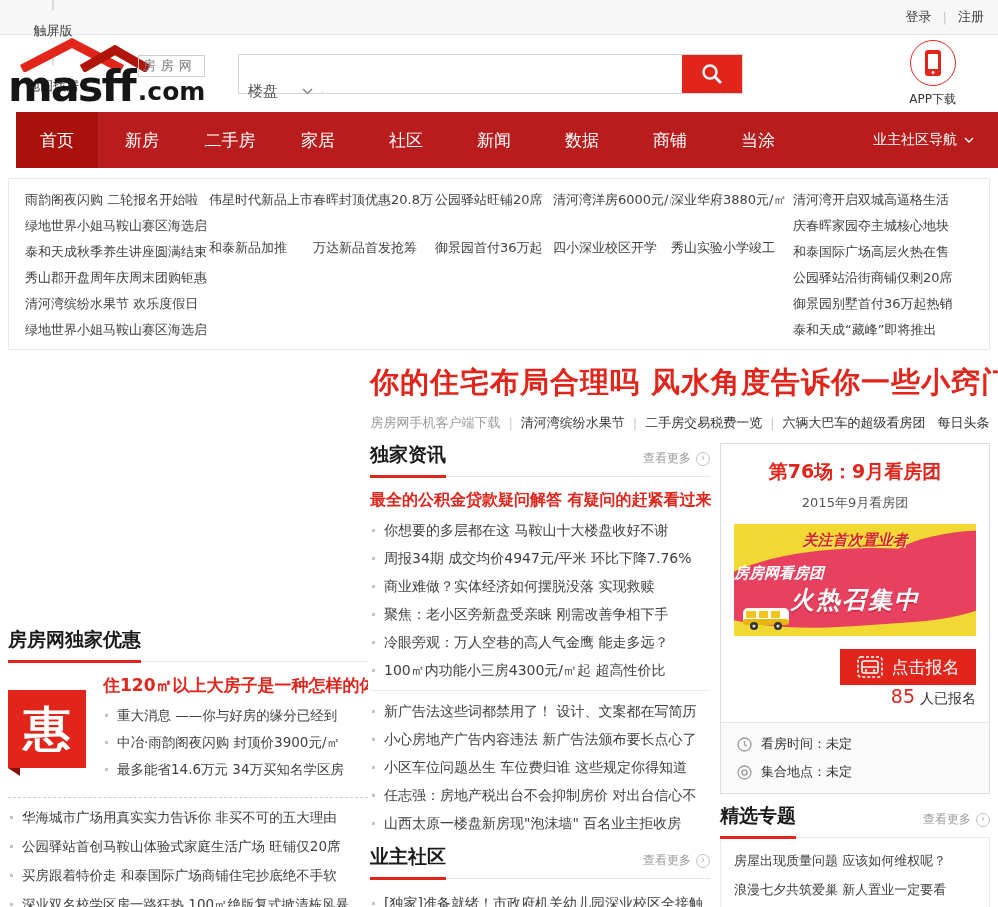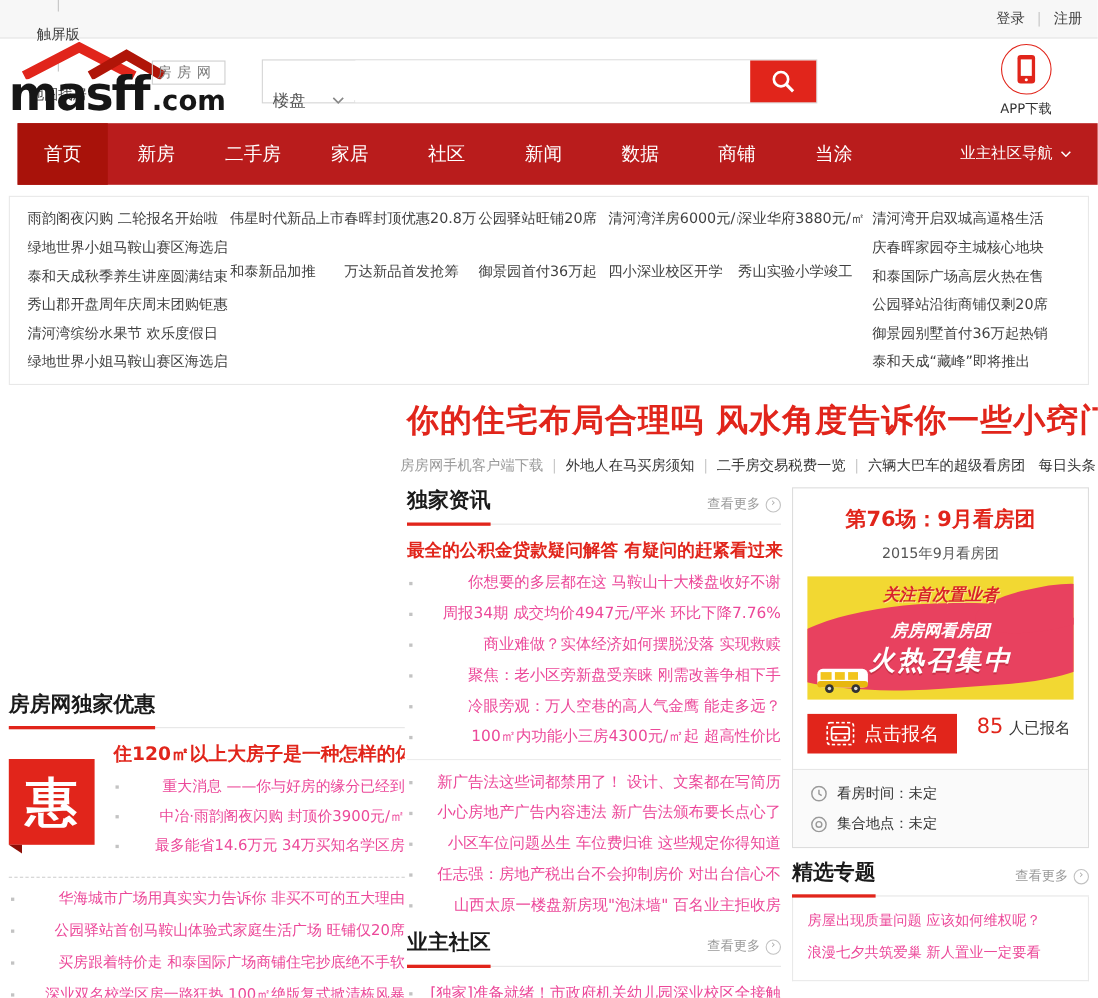--- a/index.html
+++ b/index.html
@@ -67,22 +67,22 @@
 
   
   .sec-head { border-bottom: 1px solid #e6e6e6; display: flex; align-items: flex-end; justify-content: space-between; height: 34px; }
   .sec-title { font-size: 19px; font-weight: bold; color: #1a1a1a; border-bottom: 3px solid #e1251b;
     padding-bottom: 7px; margin-bottom: -2px; white-space: nowrap; }
   .sec-more { font-size: 12px; color: #999; display: flex; align-items: center; gap: 5px; padding-bottom: 9px; cursor: pointer; }
   .circ { width: 14px; height: 14px; border: 1px solid #c2c2c2; border-radius: 50%; display: inline-flex;
     align-items: center; justify-content: center; font-size: 10px; color: #aaa; line-height: 1; padding-bottom: 1px; }
 
   .red-head { color: #e1251b; font-weight: bold; font-size: 16px; margin: 13px 0 5px; white-space: nowrap; cursor: pointer; }
-  .li { line-height: 28px; height: 28px; font-size: 14px; color: #ec4899; white-space: nowrap; overflow: hidden;
-    display: flex; align-items: center; cursor: pointer; justify-content: space-between; }
+  .li { line-height: 28px; height: 28px; font-size: 14px; color: #404040; white-space: nowrap; overflow: hidden;
+    display: flex; align-items: center; cursor: pointer; }
   .blt { width: 3px; height: 3px; background: #c3c3c3; margin: 0 9px 0 2px; flex: none; }
   .group-divider { border-top: 1px solid #ececec; margin: 6px 0; }
   .owner-head { margin-top: 8px; }
 
   
   .spacer { height: 278px; }
   .promo { display: flex; margin-top: 12px; }
   .badge { width: 78px; height: 78px; background: #e1251b; color: #fff; display: flex; align-items: center;
     justify-content: center; font-size: 47px; font-weight: bold; position: relative; margin-top: 16px; flex: none; cursor: pointer; }
   .badge::after { content: ""; position: absolute; left: 0; bottom: -8px; border-left: 12px solid transparent;
@@ -97,26 +97,26 @@
   .tour { border: 1px solid #ddd; }
   .tour-title { color: #e1251b; font-size: 19px; font-weight: bold; text-align: center; margin-top: 15px; }
   .tour-sub { color: #555; font-size: 13px; text-align: center; margin-top: 9px; }
   .tour-ad { margin: 12px 13px 0; height: 112px; background: #f2d832; position: relative; overflow: hidden; cursor: pointer; }
   .blob { position: absolute; left: -28px; top: 24px; width: 300px; height: 78px; background: #e8415f;
     border-radius: 62% 80% 45% 70% / 75% 90% 50% 60%; transform: rotate(-4deg); }
   .blob2 { position: absolute; right: -30px; top: 10px; width: 120px; height: 40px; background: #e8415f;
     border-radius: 50% 60% 40% 70%; transform: rotate(-12deg); }
   .ad-l1 { position: absolute; top: 7px; left: 0; right: 0; text-align: center; color: #d8232a;
     font-weight: bold; font-size: 15px; font-style: italic; text-shadow: 1px 1px 0 #fbe98a; }
-  .ad-l2 { position: absolute; top: 40px; left: 0; right: 0; text-align: center; color: #fff; font-weight: bold;
+  .ad-l2 { position: absolute; top: 40px; left: 0; right: 0; text-align: left; color: #fff; font-weight: bold;
     font-size: 15px; font-style: italic; }
   .ad-l3 { position: absolute; top: 60px; left: 0; right: 0; text-align: center; color: #fff; font-weight: bold;
     font-size: 24px; font-style: italic; text-shadow: 0 2px 0 rgba(140,20,30,.35); letter-spacing: 2px; }
   .ad-bus { position: absolute; left: 8px; bottom: 4px; }
-  .tour-cta { display: flex; align-items: flex-start; margin: 13px 13px 14px; }
+  .tour-cta { display: flex; align-items: flex-end; margin: 13px 13px 14px; flex-direction: column; }
   .cta-btn { width: 136px; height: 36px; background: #e1251b; color: #fff; font-size: 17px; border: 0;
     display: flex; align-items: center; justify-content: center; gap: 9px; cursor: pointer; flex: none; }
   .cta-count { margin-left: 18px; font-size: 14px; color: #333; display: flex; align-items: baseline; }
   .cta-num { color: #e1251b; font-size: 19px; margin-right: 5px; }
   .tour-info { background: #fafafa; border-top: 1px solid #e6e6e6; padding: 12px 16px; display: flex;
     flex-direction: column; gap: 10px; font-size: 13px; color: #333; }
   .info-row { display: flex; align-items: center; gap: 9px; }
 
   .topics { margin-top: 10px; }
   .topics-box { border: 1px solid #e9e9e9; border-top: none; padding: 8px 13px 10px; }
@@ -297,21 +297,21 @@
     </div>
   </div>
 
   <div class="col-rightwrap">
 
     <div class="hero">
       <div class="hero-title">你的住宅布局合理吗 风水角度告诉你一些小窍门</div>
       <div class="hero-links">
         <a class="g">房房网手机客户端下载</a>
         <span class="sep">|</span>
-        <a>外地人在马买房须知</a>
+        <a>清河湾缤纷水果节</a>
         <span class="sep">|</span>
         <a>二手房交易税费一览</a>
         <span class="sep">|</span>
         <a>六辆大巴车的超级看房团</a>
         <a class="hero-tail">每日头条</a>
       </div>
     </div>
 
     <div class="cols2">
 

